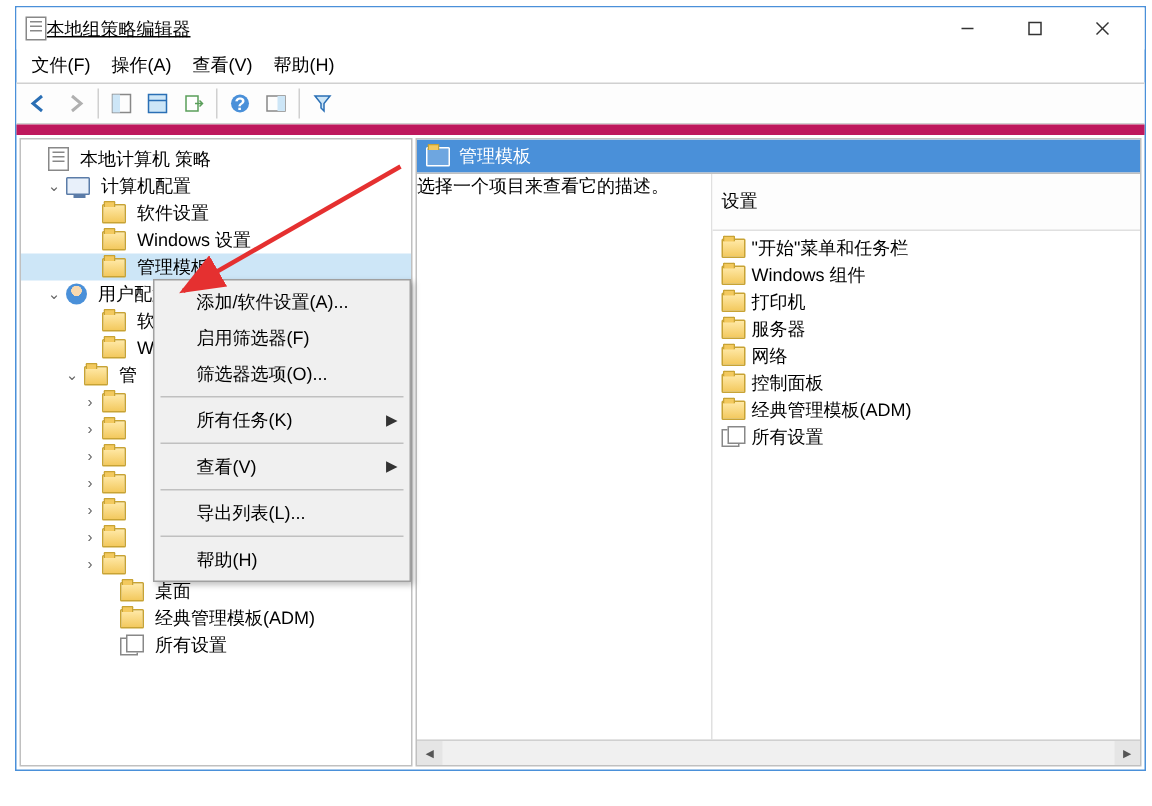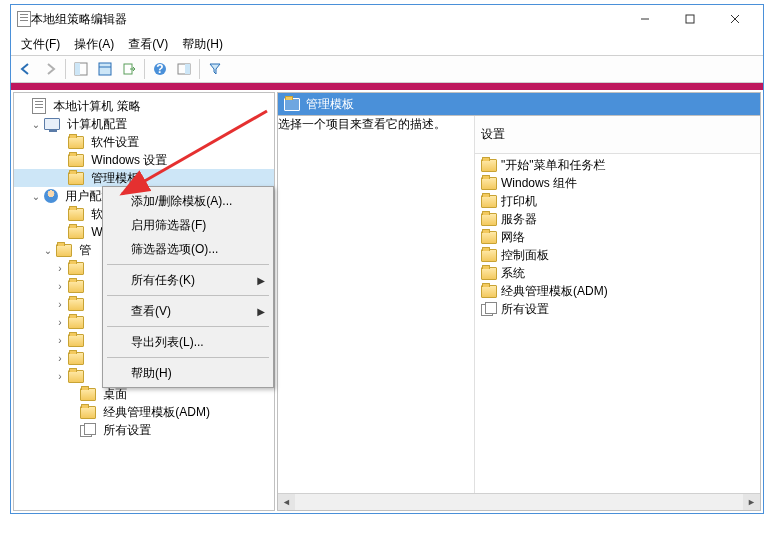--- a/index.html
+++ b/index.html
@@ -1,22 +1,22 @@
 <!DOCTYPE html>
 <html><head>
 <meta charset="utf-8">
 <style>
 * { box-sizing: border-box; margin: 0; padding: 0; font-family: "Microsoft YaHei", "Segoe UI", sans-serif; font-size: 12px; }
 body { background: #fff; width: 768px; height: 537px; position: relative; overflow: hidden; }
 .window { position: absolute; left: 10px; top: 4px; width: 754px; height: 510px; border: 1px solid #4a90d9; background: #fff; display: flex; flex-direction: column; }
 .titlebar { height: 28px; background: #fff; display: flex; align-items: center; padding: 0 6px; }
-.titlebar .title { flex: 1; }
+.titlebar .title { flex: 1; text-decoration: underline; }
 .titlebar .wc { display: flex; }
 .titlebar .wc div { width: 45px; height: 28px; display: flex; align-items: center; justify-content: center; }
-.menubar { height: 22px; display: flex; align-items: center; padding: 0 4px; gap: 2px; }
+.menubar { height: 22px; display: flex; padding: 0 4px; gap: 2px; }
 .menubar span { padding: 2px 6px; }
 .toolbar { height: 28px; border-top: 1px solid #d0d0d0; border-bottom: 1px solid #d0d0d0; display: flex; align-items: center; padding: 0 4px; gap: 2px; background: #fdfdfd; }
 .toolbar .tb { width: 22px; height: 22px; display: flex; align-items: center; justify-content: center; }
 .toolbar .sep { width: 1px; height: 20px; background: #d0d0d0; margin: 0 2px; }
 .content { flex: 1; display: flex; border-top: 7px solid #be185d; }
 .treepane { width: 262px; border: 1px solid #c0c0c0; margin: 2px 1px 2px 2px; background: #fff; overflow: hidden; }
 .rightpane { flex: 1; border: 1px solid #c0c0c0; margin: 2px 2px 2px 1px; background: #fff; display: flex; flex-direction: column; overflow: hidden; position: relative; }
 .rpheader { height: 22px; background: #4a90d9; color: #fff; display: flex; align-items: center; padding: 0 6px; gap: 6px; }
 .rpbody { flex: 1; display: flex; border-top: 1px solid #c0c0c0; }
 .rpleft { width: 196px; padding: 0; }
@@ -212,45 +212,41 @@
             <div class="row">
                 <span class="folder-icon"></span>
                 <span>网络</span>
               </div>
             <div class="row">
                 <span class="folder-icon"></span>
                 <span>控制面板</span>
               </div>
             <div class="row">
                 <span class="folder-icon"></span>
-                <span>系统</span>
-              </div>
-            <div class="row">
-                <span class="folder-icon"></span>
                 <span>经典管理模板(ADM)</span>
               </div>
             <div class="row">
                 <span class="settings-icon"></span>
                 <span>所有设置</span>
               </div>
           </div>
         </div>
       </div>
       <div class="hscroll">
         <div class="btn">◄</div>
         <div class="track"></div>
         <div class="btn">►</div>
       </div>
     </div>
   </div>
 </div>
 
 <div class="ctxmenu">
   <div class="mi">
-      <span>添加/删除模板(A)...</span>
+      <span>添加/软件设置(A)...</span>
     </div>
   <div class="mi">
       <span>启用筛选器(F)</span>
     </div>
   <div class="mi">
       <span>筛选器选项(O)...</span>
     </div>
   <div class="msep"></div>
   <div class="mi">
       <span>所有任务(K)</span>

